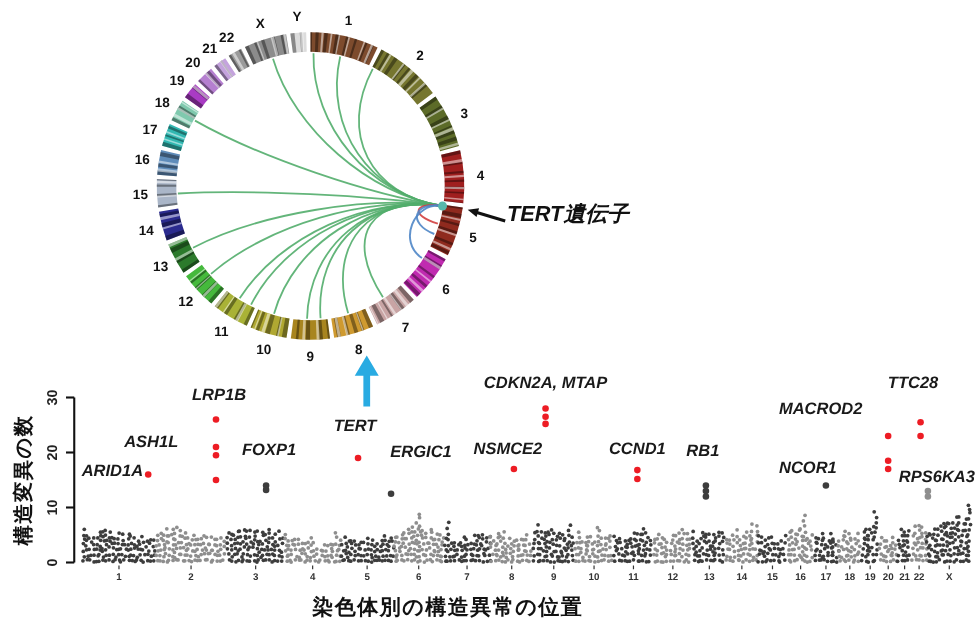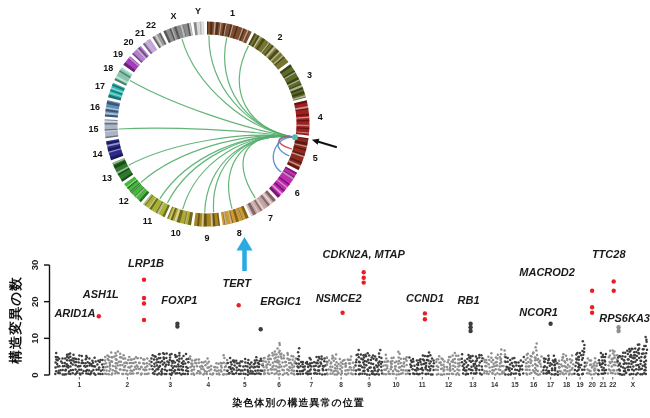--- a/index.html
+++ b/index.html
@@ -2,21 +2,21 @@
 <html><head>
 <meta charset="utf-8">
 <style>
   html,body{margin:0;padding:0;background:#fff;}
   .figure{position:relative;width:650px;height:418px;background:#fff;overflow:hidden;
           font-family:"Liberation Sans","DejaVu Sans",sans-serif;}
   .figure svg{position:absolute;left:0;top:0;}
   .ylab{position:absolute;left:-54px;top:311px;width:140px;height:18px;text-align:center;
         transform:rotate(-90deg);font-size:13.5px;font-weight:bold;color:#111;letter-spacing:1px;}
   .xlab{position:absolute;left:0;top:396px;width:597px;text-align:center;
-        font-size:10px;font-weight:bold;color:#111;letter-spacing:1px;}
+        font-size:14px;font-weight:bold;color:#111;letter-spacing:1px;}
   .tertlab{position:absolute;left:338px;top:133px;font-size:14.5px;font-weight:bold;
         font-style:italic;color:#111;white-space:nowrap;}
 </style>
 </head>
 <body>
 
 <div class="figure">
   <svg id="fig-svg" width="650" height="418" viewBox="0 0 650 418">
       <g>
         <path d="M 207.0 28.0 A 96 96 0 0 1 248.9 37.6" fill="none" stroke="#7d4b2d" stroke-width="13"></path>
@@ -1793,13 +1793,14 @@
           <circle cx="613.7" cy="290.7" r="2.2" fill="#ed1c24"></circle>
           <text x="608.7" y="258.4" text-anchor="middle" font-size="11" font-weight="bold" font-style="italic" fill="#1a1a1a">TTC28</text>
           <circle cx="618.6" cy="327.3" r="2.2" fill="#8e8e8e"></circle>
           <circle cx="618.6" cy="331.0" r="2.2" fill="#8e8e8e"></circle>
           <text x="624.6" y="321.5" text-anchor="middle" font-size="11" font-weight="bold" font-style="italic" fill="#1a1a1a">RPS6KA3</text>
         </g>
       </g>
     </svg>
   <div class="ylab">構造変異の数</div>
   <div class="xlab">染色体別の構造異常の位置</div>
+  <div class="tertlab">TERT遺伝子</div>
 </div>
 
 </body></html>

